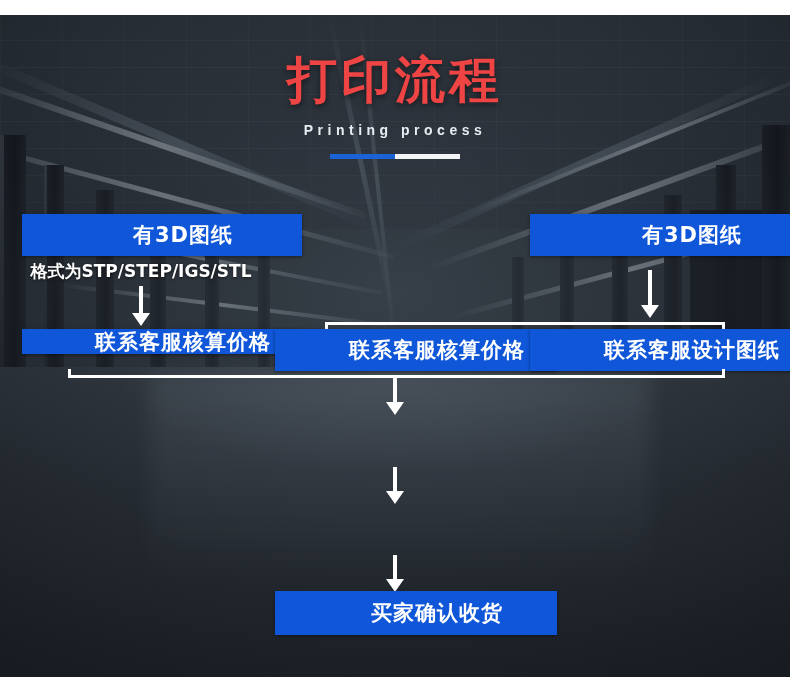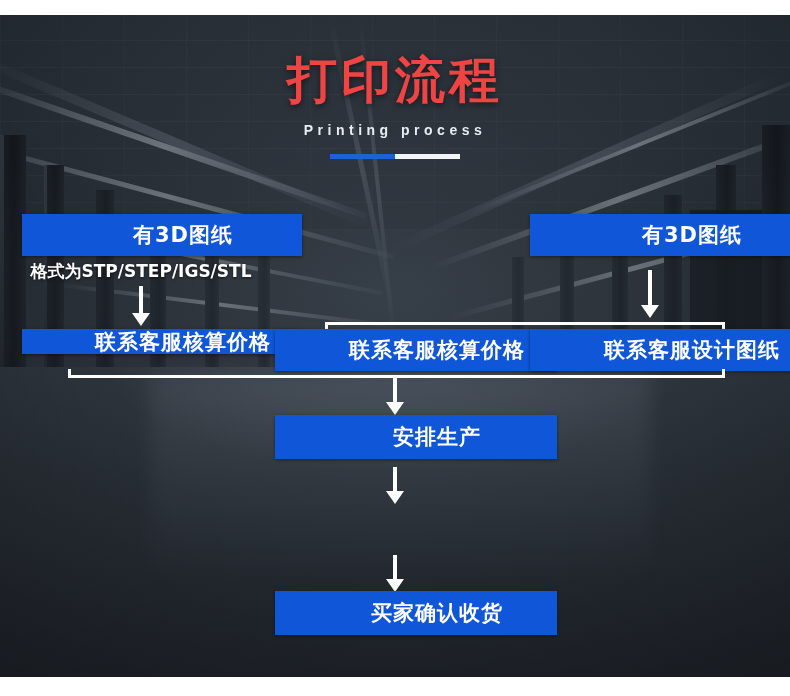--- a/index.html
+++ b/index.html
@@ -177,21 +177,20 @@
 
     <div class="hline" style="left:68px;top:375px;width:657px;"></div>
     <div class="vline" style="left:68px;top:369px;height:9px;"></div>
     <div class="vline" style="left:722px;top:369px;height:9px;"></div>
 
     <div class="arrow" style="left:385px;top:378px;width:20px;height:37px;">
       <div class="shaft" style="height:26px;"></div>
       <div class="head"></div>
     </div>
 
-    <div class="box lg" style="left:275px;top:415px;width:240px;height:44px;">安排生产</div>
 
     <div class="arrow" style="left:385px;top:467px;width:20px;height:37px;">
       <div class="shaft" style="height:26px;"></div>
       <div class="head"></div>
     </div>
 
 
     <div class="arrow" style="left:385px;top:555px;width:20px;height:37px;">
       <div class="shaft" style="height:26px;"></div>
       <div class="head"></div>

